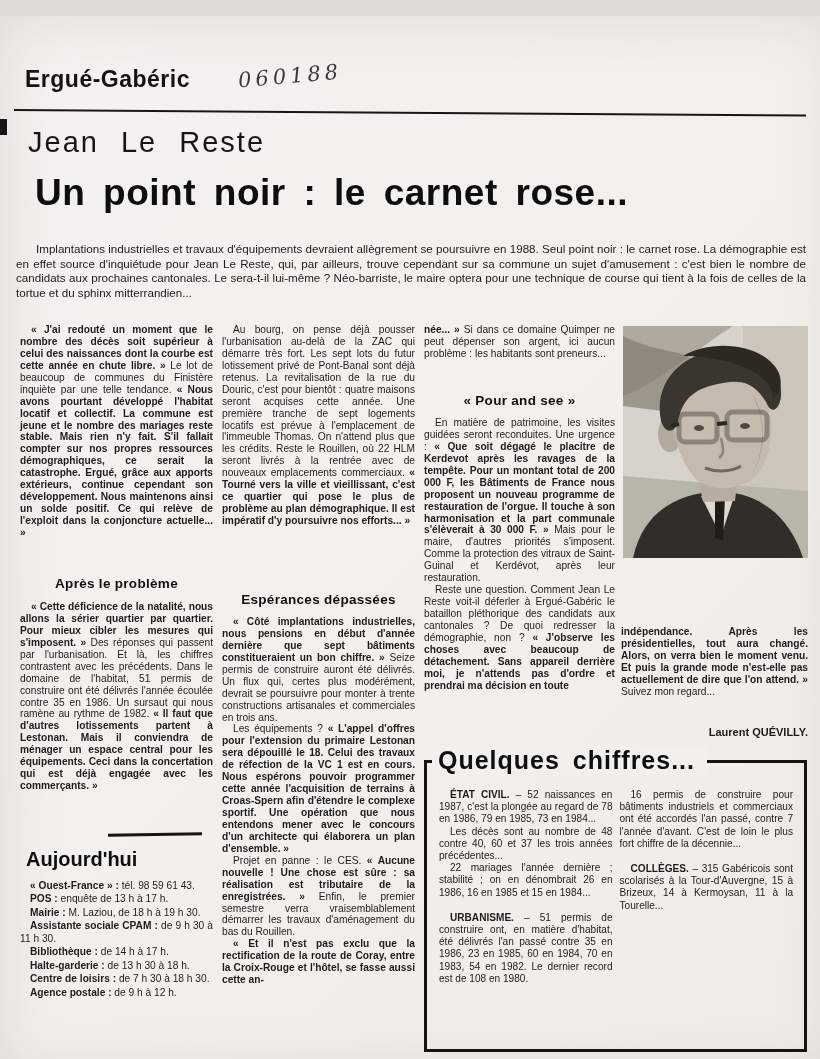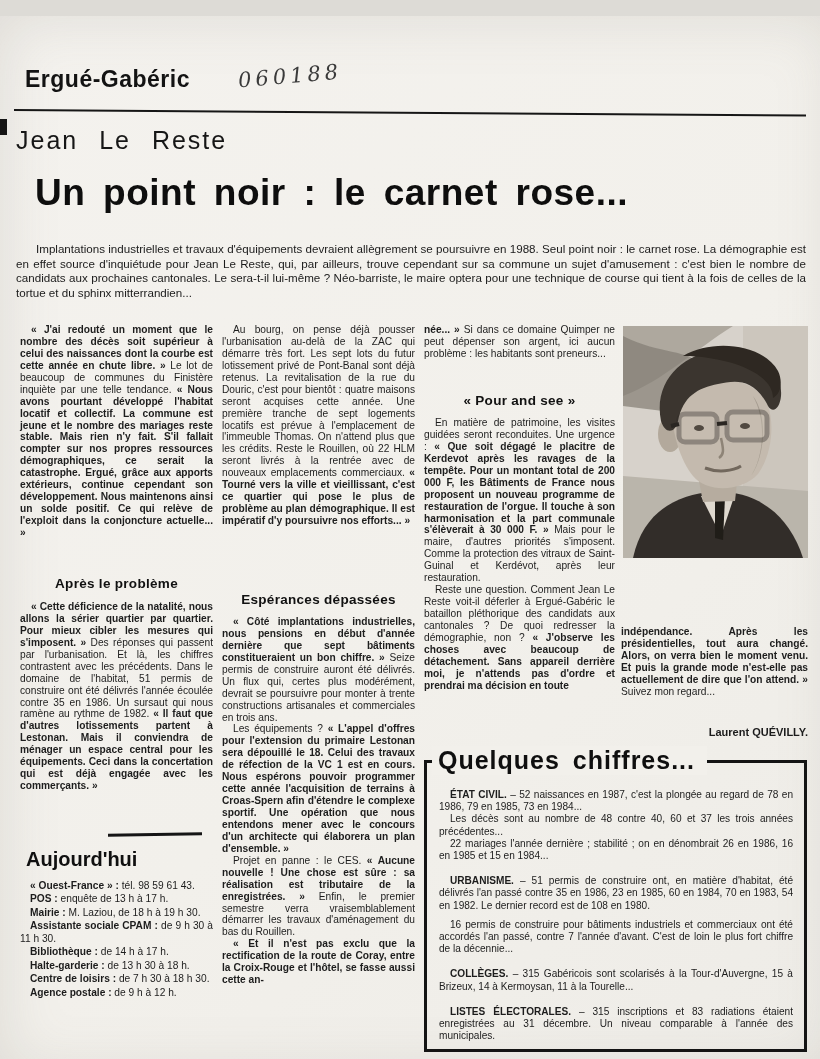--- a/index.html
+++ b/index.html
@@ -12,21 +12,21 @@
     padding-left:16px;
   }
   .artifact-blob{position:absolute;left:0;top:103px;width:7px;height:16px;background:#141414;}
   .section-label{position:absolute;left:25px;top:50px;font-size:23px;font-weight:bold;letter-spacing:0.5px;color:#131313;}
   .handwritten{
     position:absolute;left:238px;top:48px;
     font-family:"DejaVu Serif",serif;font-style:italic;
     font-size:21px;letter-spacing:4px;color:#3a3a3a;transform:rotate(-5deg);
   }
   .top-rule{position:absolute;left:14px;top:93px;width:792px;height:2px;background:#161616;transform:rotate(0.4deg);transform-origin:left center;}
-  .kicker{position:absolute;left:16px;top:110px;font-size:25px;font-weight:400;letter-spacing:2px;word-spacing:12px;color:#161616;}
+  .kicker{position:absolute;left:28px;top:110px;font-size:29px;font-weight:400;letter-spacing:2px;word-spacing:12px;color:#161616;}
   .headline{position:absolute;left:35px;top:156px;font-size:37px;font-weight:bold;letter-spacing:0.5px;word-spacing:7px;color:#0e0e0e;}
   .lede{position:absolute;left:16px;top:226px;width:790px;font-size:11.6px;line-height:1.26;text-align:justify;text-indent:20px;color:#1b1b1b;}
 
   .col{position:absolute;top:308px;}
   .col-inner{position:absolute;left:0;width:100%;}
   .bodytext{font-size:10.2px;line-height:1.17;text-align:justify;color:#1d1d1d;}
   .bodytext p{margin:0;text-indent:11px;}
   .bodytext p.noindent{text-indent:0;}
   .bodytext b{font-weight:bold;}
   .subhead{font-weight:bold;font-size:13.5px;text-align:center;letter-spacing:0.3px;color:#111;}
@@ -47,21 +47,21 @@
 
   .figures-box{
     position:absolute;left:424px;top:744px;width:383px;height:292px;
     border:3px solid #141414;box-sizing:border-box;background:transparent;
   }
   .figures-title{
     position:absolute;top:-17px;left:5px;background:#f2f0eb;
     font-size:25px;font-weight:bold;letter-spacing:1px;word-spacing:5px;
     padding:0 12px 0 6px;color:#0f0f0f;white-space:nowrap;
   }
-  .figures-cols{display:flex;gap:7px;padding:26px 11px 8px 12px;flex-direction:column;}
+  .figures-cols{display:flex;gap:7px;padding:26px 11px 8px 12px;}
   .figures-col{flex:1;font-size:10.1px;line-height:1.21;text-align:justify;}
   .figures-col p{margin:0;text-indent:11px;}
   .figures-col p.gap-top{margin-top:13px;}
   .figures-col b{font-weight:bold;}
 </style>
 </head>
 <body>
 
 <div class="page">
 
@@ -172,18 +172,17 @@
     <div class="figures-cols">
       <div class="figures-col">
         <p><b>ÉTAT CIVIL.</b><span> – 52 naissances en 1987, c'est la plongée au regard de 78 en 1986, 79 en 1985, 73 en 1984...</span></p>
         <p><span>Les décès sont au nombre de 48 contre 40, 60 et 37 les trois années précédentes...</span></p>
         <p><span>22 mariages l'année dernière ; stabilité ; on en dénombrait 26 en 1986, 16 en 1985 et 15 en 1984...</span></p>
         <p class="gap-top"><b>URBANISME.</b><span> – 51 permis de construire ont, en matière d'habitat, été délivrés l'an passé contre 35 en 1986, 23 en 1985, 60 en 1984, 70 en 1983, 54 en 1982. Le dernier record est de 108 en 1980.</span></p>
       </div>
       <div class="figures-col">
         <p><span>16 permis de construire pour bâtiments industriels et commerciaux ont été accordés l'an passé, contre 7 l'année d'avant. C'est de loin le plus fort chiffre de la décennie...</span></p>
         <p class="gap-top"><b>COLLÈGES.</b><span> – 315 Gabéricois sont scolarisés à la Tour-d'Auvergne, 15 à Brizeux, 14 à Kermoysan, 11 à la Tourelle...</span></p>
-        <p class="gap-top"><b>LISTES ÉLECTORALES.</b><span> – 315 inscriptions et 83 radiations étaient enregistrées au 31 décembre. Un niveau comparable à l'année des municipales.</span></p>
       </div>
     </div>
   </div>
 
 </div>
 
 </body></html>

